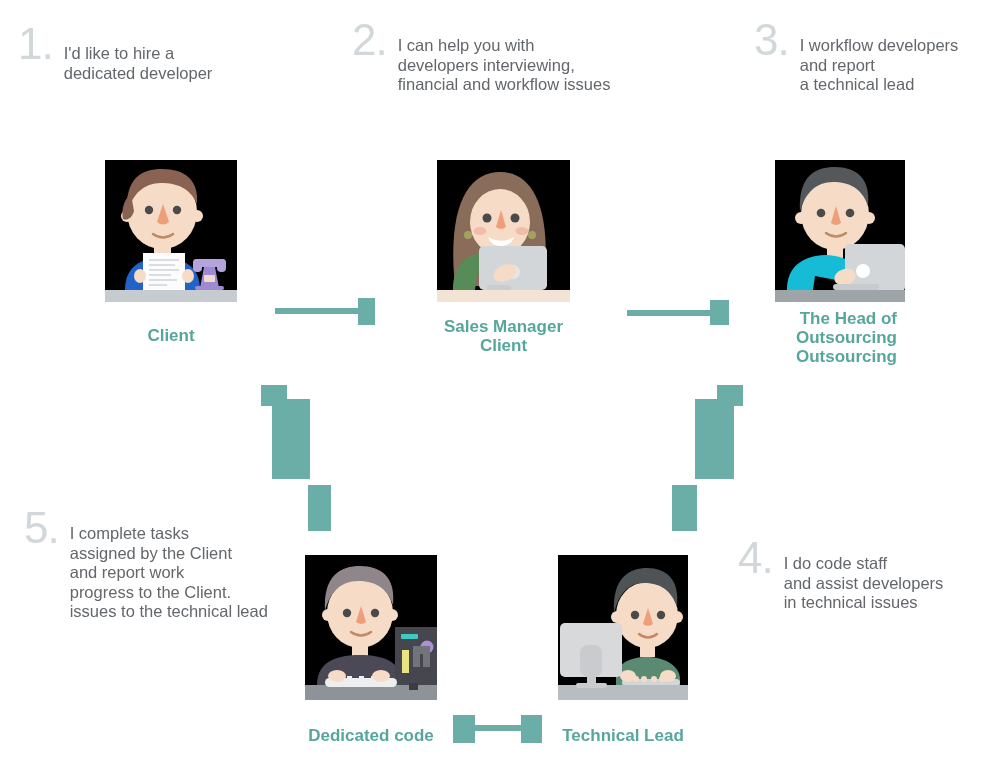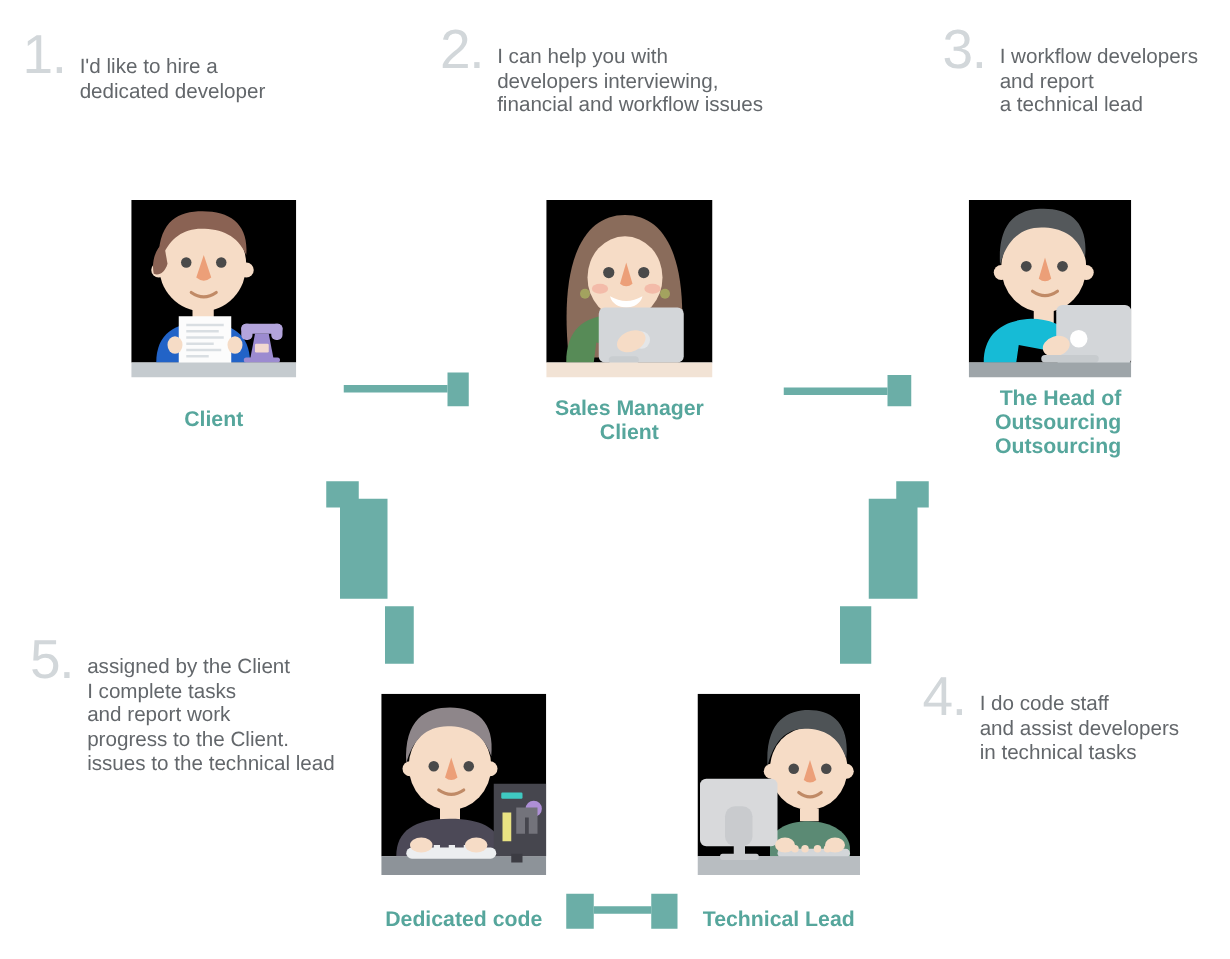--- a/index.html
+++ b/index.html
@@ -56,34 +56,34 @@
     <div class="step-text">
       <div>I workflow developers</div>
       <div>and report</div>
       <div>a technical lead</div>
     </div>
   </div>
 
   <div class="step" style="left:24px;top:508px;">
     <div class="step-num">5.</div>
     <div class="step-text">
+      <div>I complete tasks</div>
       <div>assigned by the Client</div>
-      <div>I complete tasks</div>
       <div>and report work</div>
       <div>progress to the Client.</div>
       <div>issues to the technical lead</div>
     </div>
   </div>
 
   <div class="step" style="left:738px;top:538px;">
     <div class="step-num">4.</div>
     <div class="step-text">
       <div>I do code staff</div>
       <div>and assist developers</div>
-      <div>in technical tasks</div>
+      <div>in technical issues</div>
     </div>
   </div>
 
   <div class="actor" style="left:105px;top:160px;">
     <svg viewBox="0 0 132 142" width="132" height="142">
       <rect width="132" height="130" fill="#000000"></rect>
       <circle cx="22" cy="56" r="6" fill="#F6DCC6"></circle>
       <circle cx="92" cy="56" r="6" fill="#F6DCC6"></circle>
       <ellipse cx="57" cy="52" rx="35" ry="37" fill="#F6DCC6"></ellipse>
       <path d="M22,54 C20,18 36,9 57,9 C80,9 94,20 92,44 C85,28 72,23 56,23 C39,23 27,34 22,54 Z" fill="#8A6253"></path>

